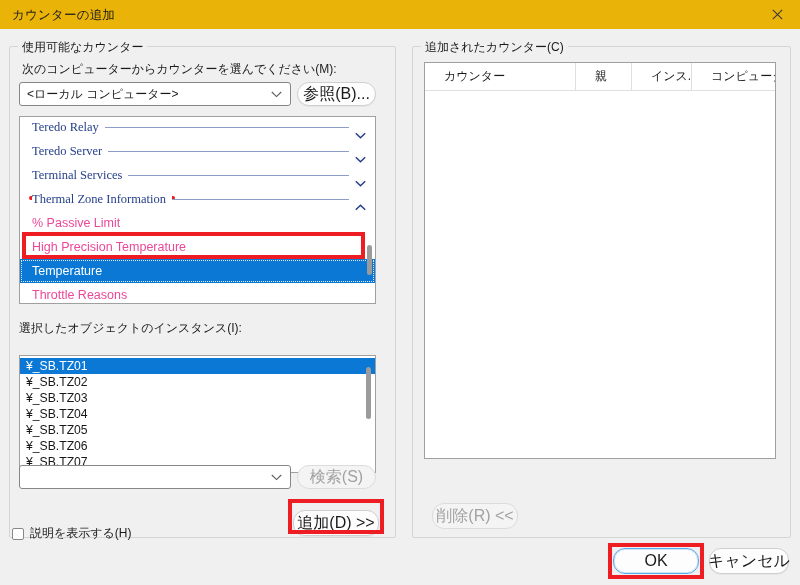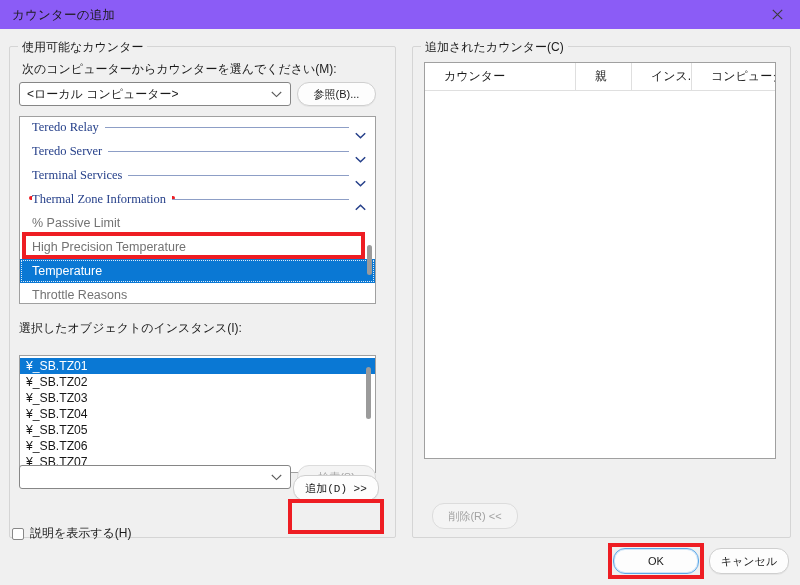--- a/index.html
+++ b/index.html
@@ -6,21 +6,21 @@
   body{
     width:800px;height:585px;overflow:hidden;
     background:#f0f0f0;
     font-family:"Liberation Sans","DejaVu Sans",sans-serif;
     font-size:12px;color:#1a1a1a;
     -webkit-font-smoothing:antialiased;
   }
   .dialog{position:absolute;left:0;top:0;width:800px;height:585px;background:#f0f0f0;}
 
   
-  .titlebar{position:absolute;left:0;top:0;width:800px;height:29px;background:#8b5cf6;}
+  .titlebar{position:absolute;left:0;top:0;width:800px;height:29px;background:#eab308;}
   .title-text{position:absolute;left:12px;top:7px;font-size:12.5px;color:#1b1b1b;letter-spacing:.2px;}
   .close-btn{position:absolute;right:0;top:0;width:46px;height:29px;display:flex;align-items:center;justify-content:center;}
   .close-btn svg{display:block;}
 
   
   .groupbox{position:absolute;border:1px solid #d5d5d5;border-radius:2px;background:transparent;}
   .gb-legend{position:absolute;background:#f0f0f0;padding:0 4px;font-size:12px;color:#1a1a1a;top:-8px;left:8px;white-space:nowrap;}
 
   .gb-left{left:9px;top:46px;width:385px;height:490px;}
   .gb-right{left:412px;top:46px;width:377px;height:490px;}
@@ -28,36 +28,36 @@
   .field-label{position:absolute;font-size:12px;color:#1a1a1a;white-space:nowrap;}
 
   
   .combo{position:absolute;background:#fff;border:1px solid #868686;border-radius:3px;box-sizing:border-box;}
   .combo .val{position:absolute;left:7px;top:50%;transform:translateY(-50%);font-size:12px;color:#1a1a1a;white-space:nowrap;}
   .combo .chev{position:absolute;right:8px;top:50%;transform:translateY(-50%);}
   .combo.empty .val{color:#1a1a1a;}
 
   
   .btn{position:absolute;box-sizing:border-box;background:#fdfdfd;border:1px solid #cfcfcf;border-radius:12px;
-       display:flex;align-items:center;justify-content:center;font-size:11px;color:#1a1a1a;
+       display:flex;align-items:center;justify-content:center;font-size:16px;color:#1a1a1a;
        box-shadow:0 1px 0 rgba(0,0,0,.045);white-space:nowrap;}
   .btn.disabled{color:#a2a2a2;background:#f4f4f4;border-color:#dcdcdc;box-shadow:none;}
   .btn.default{border:1px solid #5ca8e8;box-shadow:0 0 0 1px #cfe5f8 inset;}
 
   
   .listbox{position:absolute;background:#fff;border:1px solid #a0a0a0;box-sizing:border-box;overflow:hidden;}
 
   .ctr-list{left:19px;top:116px;width:357px;height:188px;}
   .ctr-inner{position:absolute;left:0;top:0;right:0;bottom:0;overflow:hidden;}
   .ctr-row{position:relative;height:24px;line-height:24px;padding:0 12px 0 12px;font-size:12.5px;box-sizing:border-box;white-space:nowrap;}
   .ctr-row.cat{color:#26408a;}
   .ctr-row.cat .cat-name{position:relative;z-index:2;background:#fff;padding-right:6px;font-family:Liberation Serif, serif;}
   .ctr-row.cat .leader{position:absolute;left:12px;right:26px;top:12px;height:1px;background:#8d9ec6;z-index:1;}
   .ctr-row.cat .chev{position:absolute;right:9px;top:8px;z-index:3;}
-  .ctr-row.leaf{color:#737373;padding-left:12px;}
+  .ctr-row.leaf{color:#ec4899;padding-left:12px;}
   .ctr-row.sel{background:#0a78d4;color:#fff;outline:1px dotted rgba(255,255,255,.85);outline-offset:-2px;}
   .ctr-scroll{position:absolute;right:2px;top:2px;width:7px;bottom:2px;}
   .ctr-thumb{position:absolute;left:1px;width:5px;background:#9b9b9b;border-radius:3px;}
 
   .inst-list{left:19px;top:339px;width:357px;height:118px;margin-top:16px;}
   .inst-row{height:16px;line-height:16px;padding:0 6px;font-size:12.2px;white-space:nowrap;color:#171717;}
   .inst-row.sel{background:#0a78d4;color:#fff;}
   .inst-scroll{position:absolute;right:3px;top:3px;width:7px;bottom:3px;}
   .inst-thumb{position:absolute;left:1px;width:5px;background:#9b9b9b;border-radius:3px;}
 
@@ -158,21 +158,21 @@
     <span class="val"></span>
     <span class="chev">
       <svg width="11" height="7" viewBox="0 0 11 7">
           <path d="M0.8 1 L5.5 5.6 L10.2 1" stroke="#5a5a5a" stroke-width="1.1" fill="none"></path>
         </svg>
     </span>
   </div>
 
   <div class="btn disabled" style="left:297px;top:465px;width:79px;height:24px;">検索(S)</div>
 
-  <div class="btn" style="left:293px;top:475px;width:86px;height:26px;font-family:Liberation Mono, monospace;">追加(D) &gt;&gt;</div>
+  <div class="btn" style="left:293px;top:510px;width:86px;height:26px;">追加(D) &gt;&gt;</div>
 
   <div class="groupbox gb-right">
     <span class="gb-legend">追加されたカウンター(C)</span>
   </div>
 
   <div class="table">
     <div class="thead" id="thead">
         <div class="th c0">カウンター</div>
         <div class="th c1">親</div>
         <div class="th c2">インス...</div>

